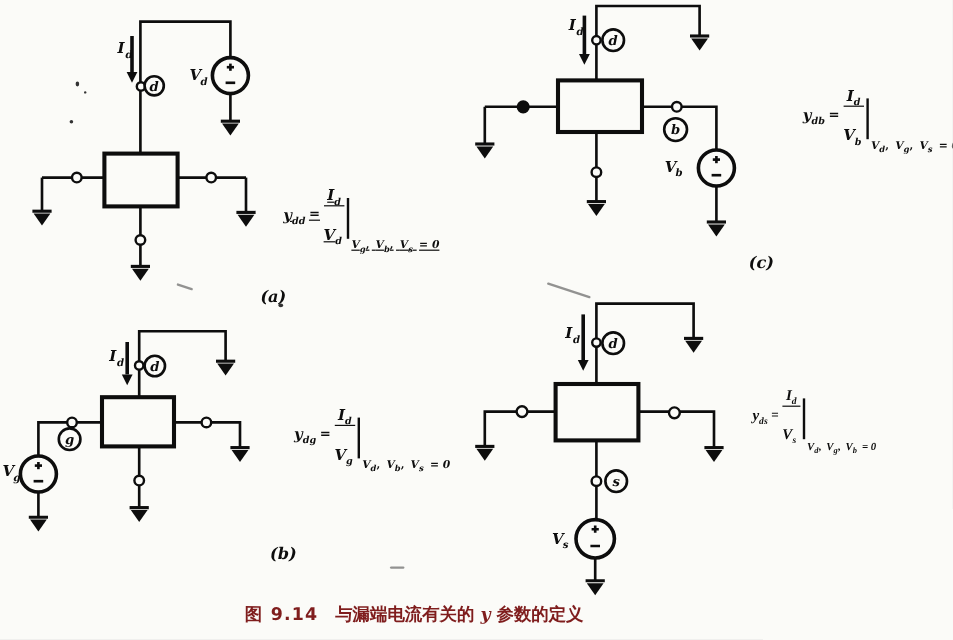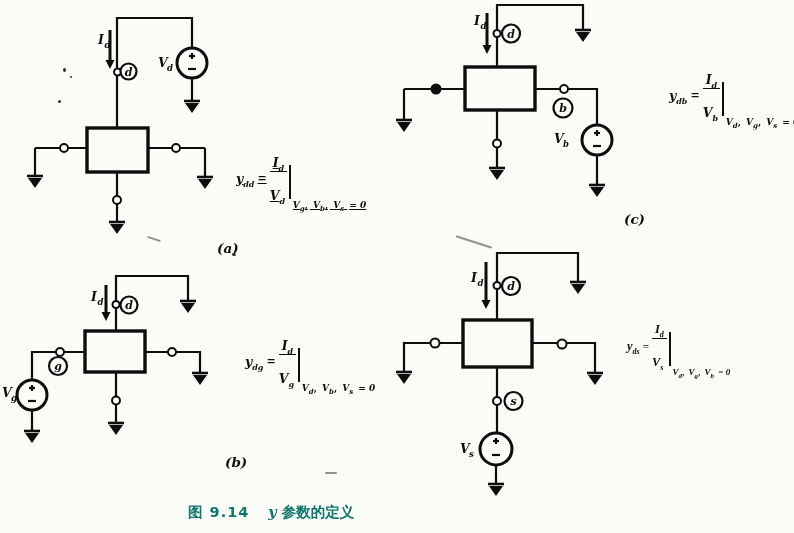--- a/index.html
+++ b/index.html
@@ -33,22 +33,22 @@
   .frac{display:inline-flex;flex-direction:column;align-items:flex-start;line-height:1.1;}
   .frac .num{padding:0 3px 1px;border-bottom:1.7px solid #0d0d0d;}
   .frac .den{padding-top:1px;margin-top:16px;}
   .vbar{width:1.7px;background:#0d0d0d;height:34px;margin-left:2px;margin-top:6px;}
   .cond{font-size:9px;margin-left:2px;align-self:flex-end;transform:translateY(8px);}
   .cond sub{font-size:7px;}
   .csep{margin-right:2px;font-style:normal;}
   .czero{margin-left:2px;}
   .tag{position:absolute;font-weight:bold;font-style:italic;font-size:13.5px;}
   .caption{
-    position:absolute;left:188px;top:503px;display:flex;align-items:baseline;
-    font-family:"DejaVu Sans",sans-serif;font-weight:bold;font-size:14.5px;color:#0f766e;
+    position:absolute;left:204px;top:503px;display:flex;align-items:baseline;
+    font-family:"DejaVu Sans",sans-serif;font-weight:bold;font-size:14.5px;color:#7f1d1d;
   }
   .caption .cap-fig{letter-spacing:1px;margin-right:14px;}
   .caption .cap-sym{font-family:"DejaVu Serif",serif;font-style:italic;margin:0 5px;}
   .speck{position:absolute;background:#333;border-radius:50%;}
   .smudge{position:absolute;height:2px;background:rgba(60,60,60,.55);transform:rotate(18deg);border-radius:2px;}
 </style>
 </head>
 <body>
 
 <div class="page">
@@ -308,20 +308,21 @@
       <span class="czero">= 0</span>
     </span>
   </div>
 
   <div class="tag" style="left:217px;top:240px;">(a)</div>
   <div class="tag" style="left:225px;top:454px;">(b)</div>
   <div class="tag" style="left:624px;top:211px;">(c)</div>
 
   <div class="caption">
     <span class="cap-fig">图 9.14</span>
+    <span>与漏端电流有关的</span>
     <span class="cap-sym">y</span>
     <span>参数的定义</span>
   </div>
 
   <div class="speck" style="left:63px;top:68px;width:3px;height:4px;"></div>
   <div class="speck" style="left:70px;top:76px;width:2px;height:2px;"></div>
   <div class="speck" style="left:58px;top:100px;width:3px;height:3px;"></div>
   <div class="speck" style="left:232px;top:253px;width:4px;height:3px;"></div>
   <div class="smudge" style="left:147px;top:238px;width:14px;"></div>
   <div class="smudge" style="left:455px;top:241px;width:38px;"></div>

